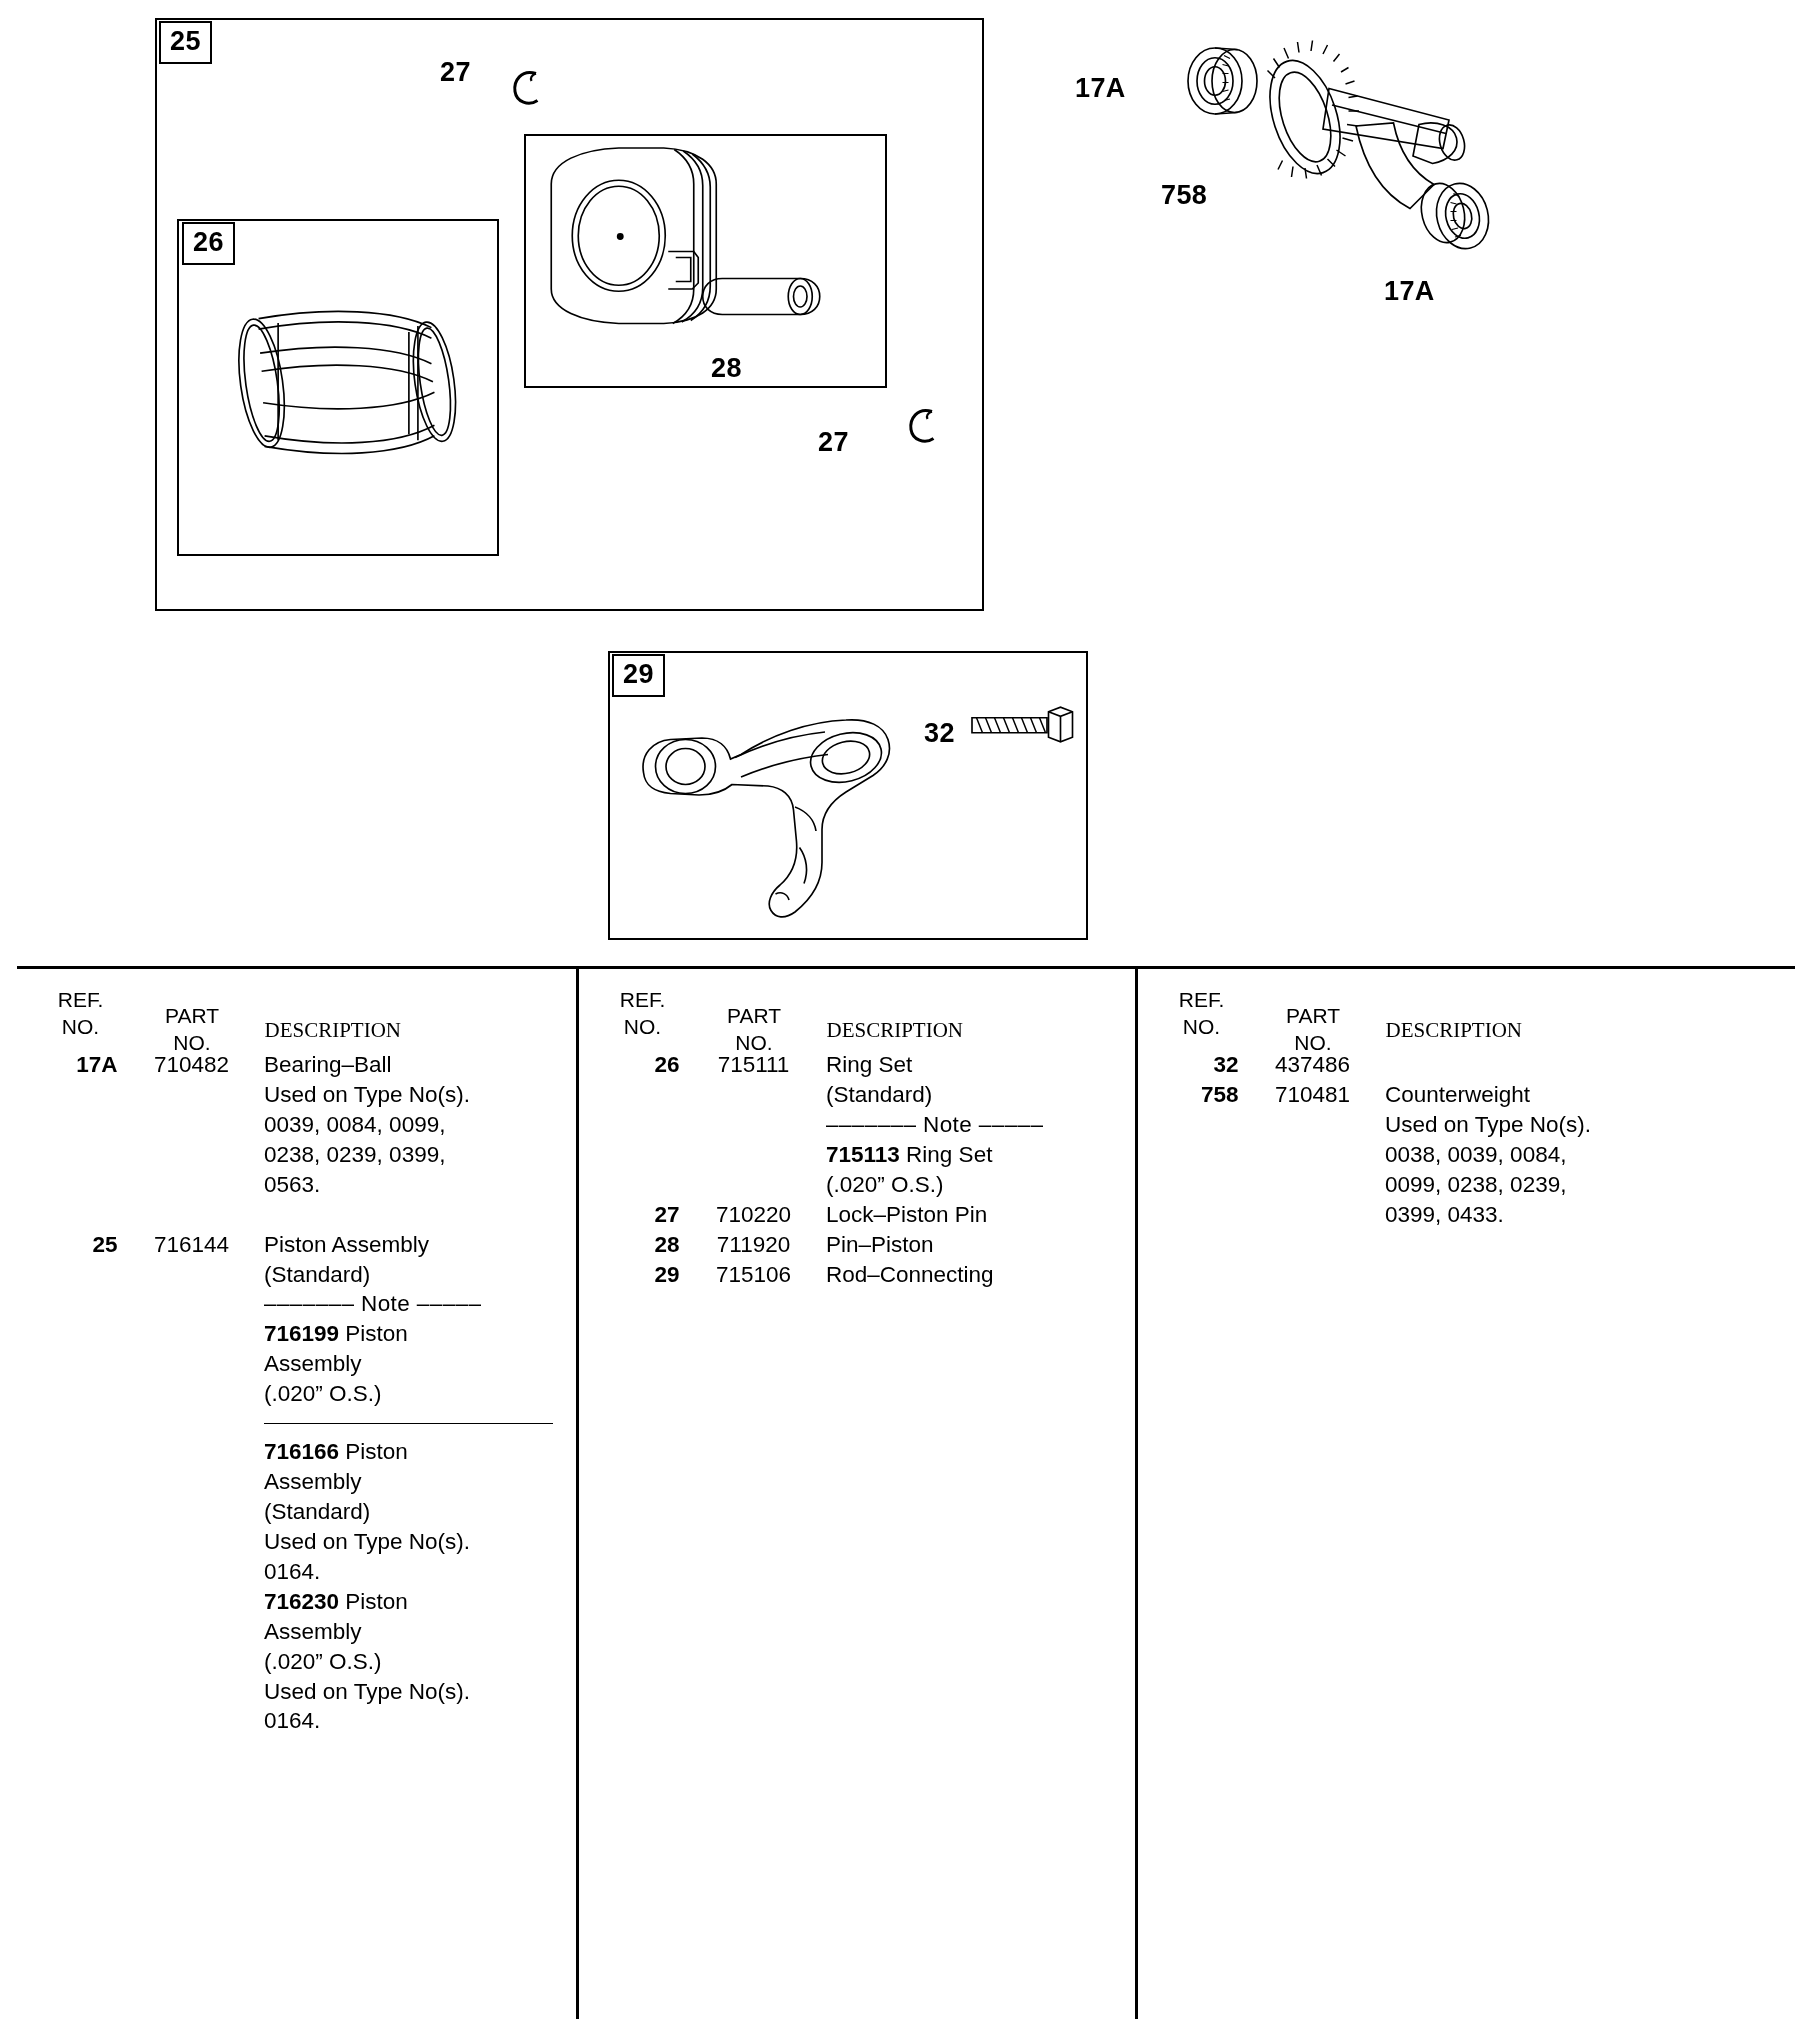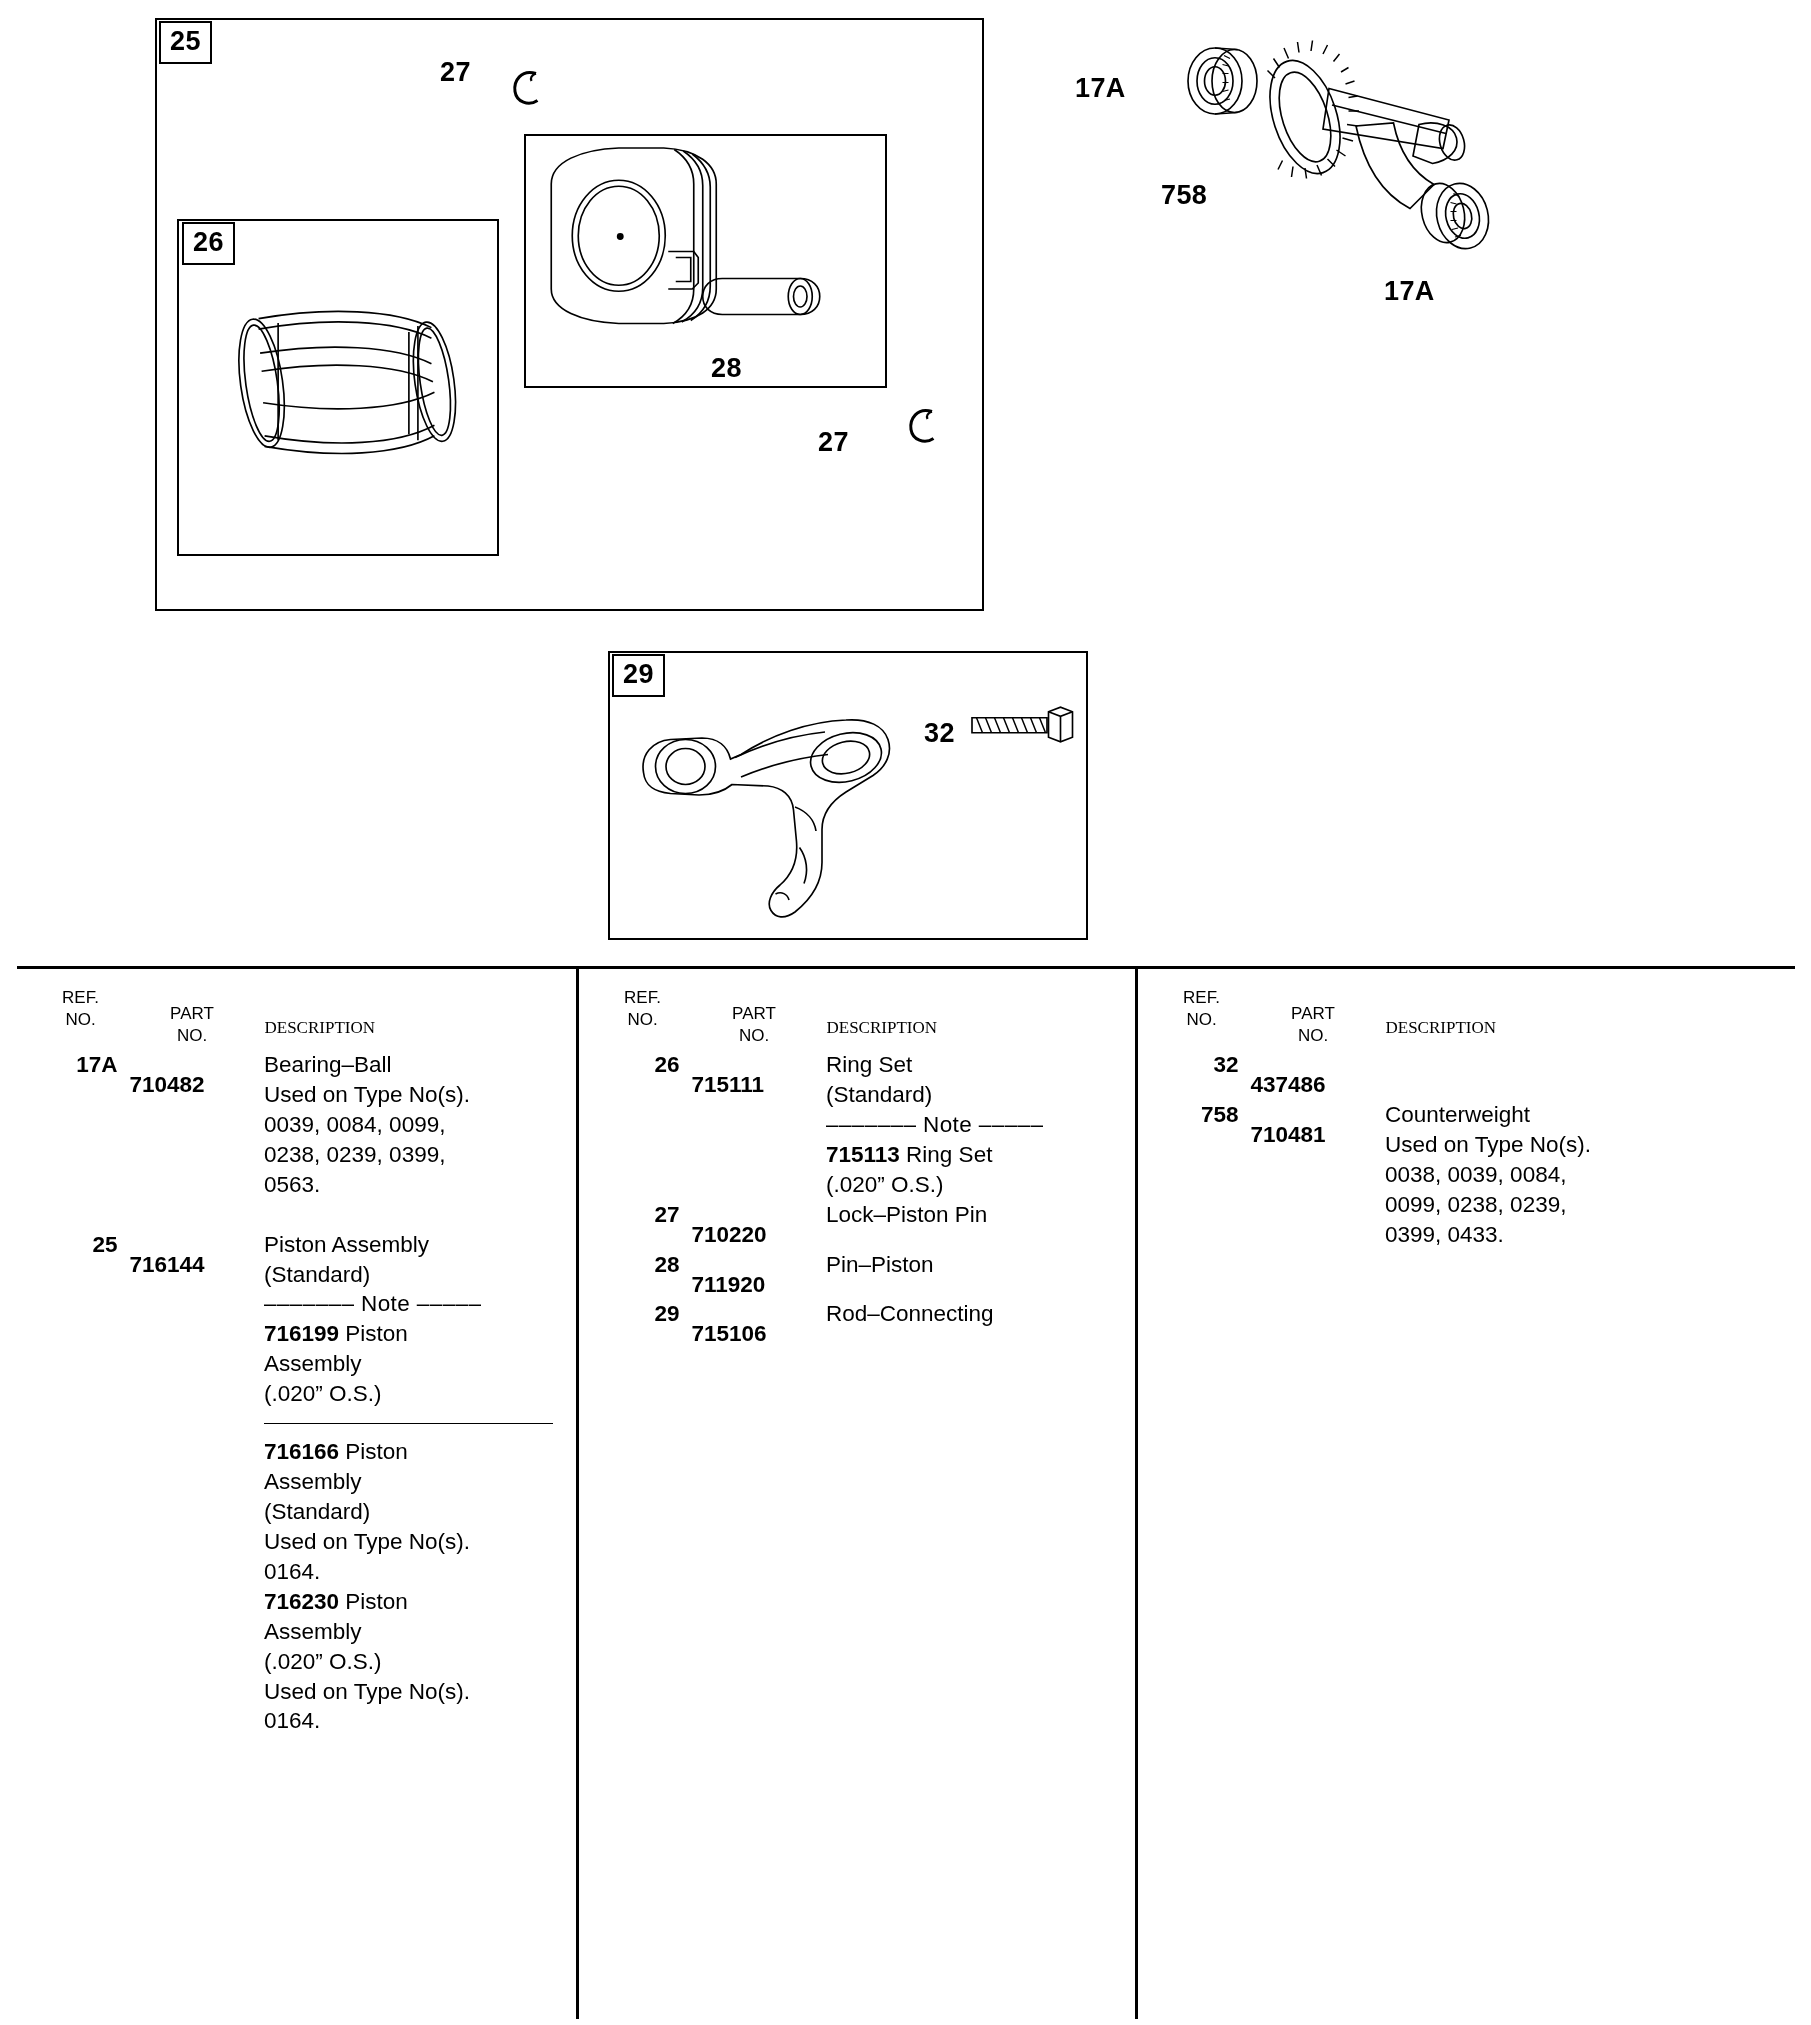--- a/index.html
+++ b/index.html
@@ -58,21 +58,21 @@
     box-sizing: border-box;
     padding-top: 12px;
   }
   .table-col.c1 { width: 559px; }
   .table-col.c2 { width: 559px; border-left: 3px solid #000; }
   .table-col.c3 { width: 660px; border-left: 3px solid #000; }
 
   .col-head {
     position: relative;
     height: 69px;
-    font-size: 17px;
+    font-size: 21px;
   }
   .col-head .h-ref {
     position: absolute;
     left: 30px; top: 6px;
     text-align: center;
     width: 68px;
     line-height: 1.28;
   }
   .col-head .h-part {
     position: absolute;
@@ -101,25 +101,24 @@
   .cell-ref {
     width: 113px;
     text-align: right;
     padding-right: 12px;
     font-weight: bold;
     box-sizing: border-box;
     flex: 0 0 113px;
   }
   .cell-part {
     width: 124px;
-    text-align: left;
-    font-weight: bold;
+    text-align: center;
+    font-weight: normal;
     box-sizing: border-box;
     flex: 0 0 124px;
-    margin-top: 20px;
   }
   .cell-desc {
     flex: 1 1 auto;
     padding-left: 10.5px;
     box-sizing: border-box;
   }
   .cell-desc .bold-inline { font-weight: bold; }
   .note-line {
     font-weight: normal;
     letter-spacing: 0.4px;

